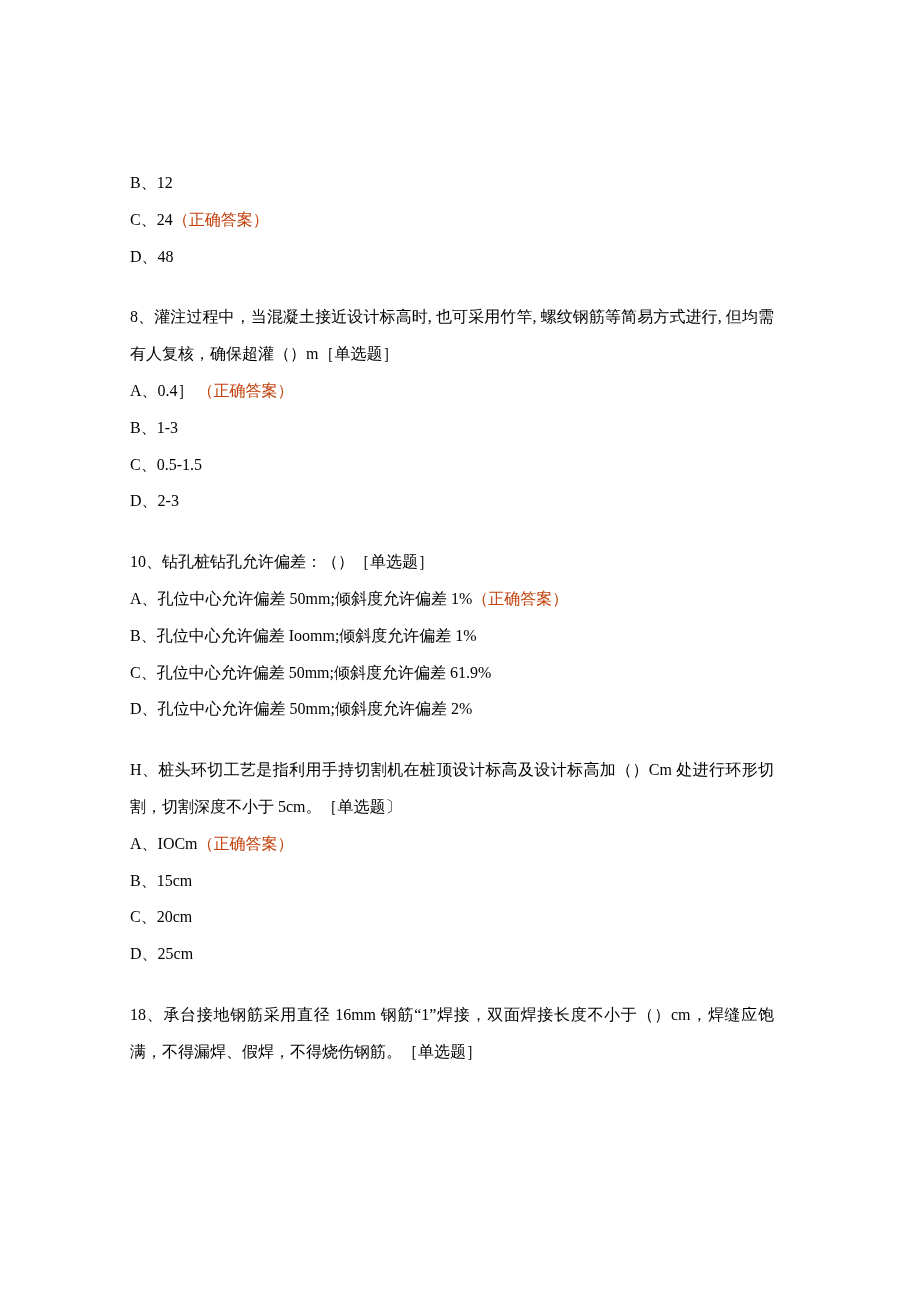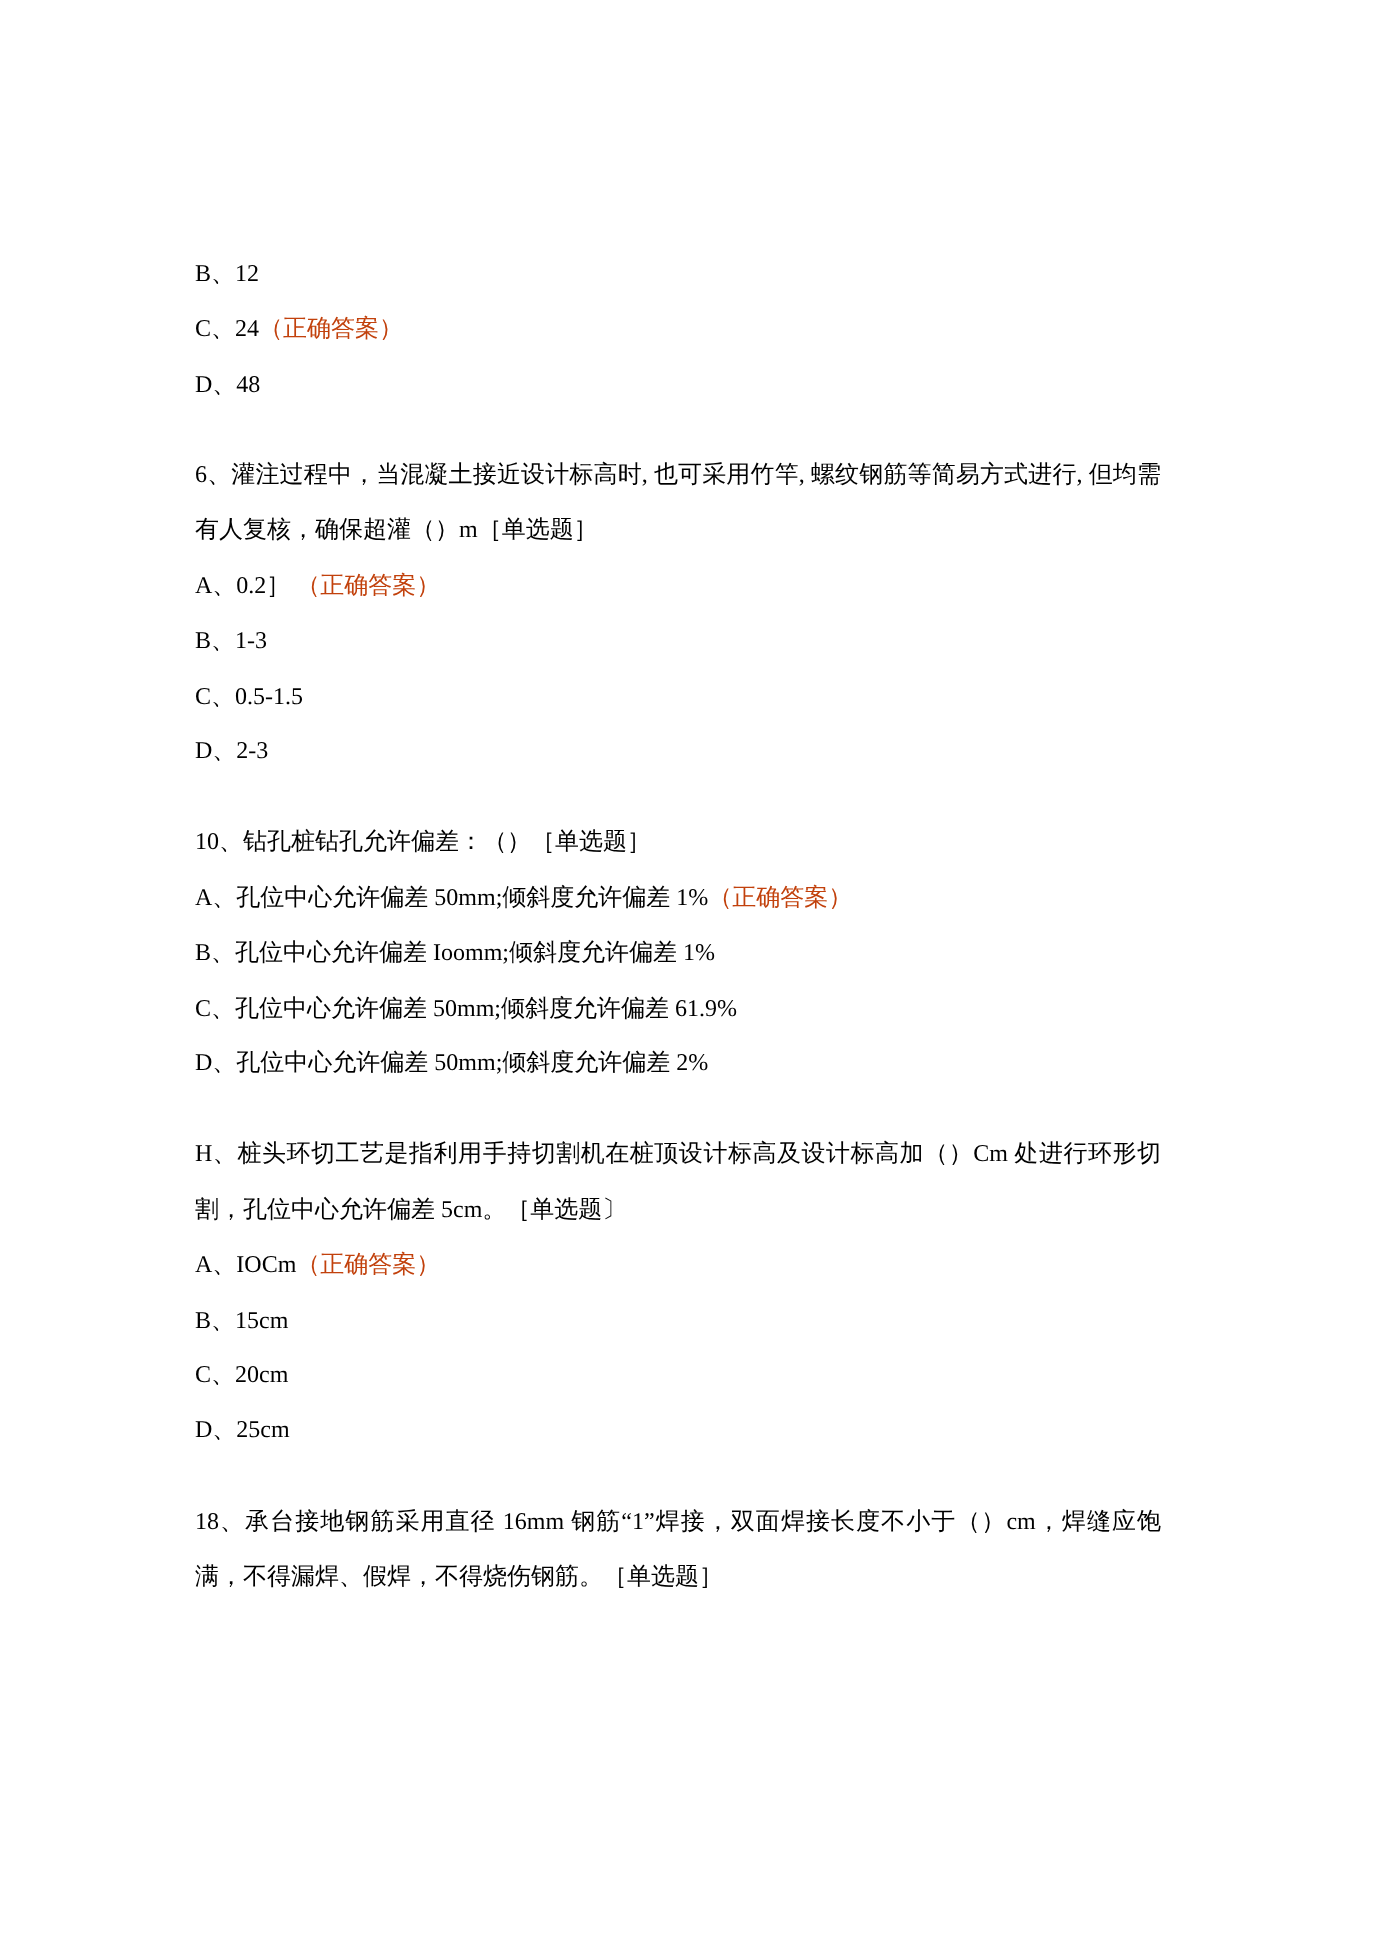--- a/index.html
+++ b/index.html
@@ -34,41 +34,41 @@
 
   <div class="block">
     <div class="line">B、12</div>
     <div class="line">
       <span>C、24</span><span class="correct">（正确答案）</span>
     </div>
     <div class="line">D、48</div>
   </div>
 
   <div class="block">
-    <div class="line">6、灌注过程中，当混凝土接近设计标高时, 也可采用竹竿, 螺纹钢筋等简易方式进行, 但均需有人复核，确保超灌（）m［单选题］</div>
+    <div class="line">8、灌注过程中，当混凝土接近设计标高时, 也可采用竹竿, 螺纹钢筋等简易方式进行, 但均需有人复核，确保超灌（）m［单选题］</div>
     <div class="line">
-      <span>A、0.2］</span> <span class="correct">（正确答案）</span>
+      <span>A、0.4］</span> <span class="correct">（正确答案）</span>
     </div>
     <div class="line">B、1-3</div>
     <div class="line">C、0.5-1.5</div>
     <div class="line">D、2-3</div>
   </div>
 
   <div class="block">
     <div class="line">10、钻孔桩钻孔允许偏差：（）［单选题］</div>
     <div class="line">
       <span>A、孔位中心允许偏差 50mm;倾斜度允许偏差 1%</span><span class="correct">（正确答案）</span>
     </div>
     <div class="line">B、孔位中心允许偏差 Ioomm;倾斜度允许偏差 1%</div>
     <div class="line">C、孔位中心允许偏差 50mm;倾斜度允许偏差 61.9%</div>
     <div class="line">D、孔位中心允许偏差 50mm;倾斜度允许偏差 2%</div>
   </div>
 
   <div class="block">
-    <div class="line">H、桩头环切工艺是指利用手持切割机在桩顶设计标高及设计标高加（）Cm 处进行环形切割，孔位中心允许偏差 5cm。［单选题〕</div>
+    <div class="line">H、桩头环切工艺是指利用手持切割机在桩顶设计标高及设计标高加（）Cm 处进行环形切割，切割深度不小于 5cm。［单选题〕</div>
     <div class="line">
       <span>A、IOCm</span><span class="correct">（正确答案）</span>
     </div>
     <div class="line">B、15cm</div>
     <div class="line">C、20cm</div>
     <div class="line">D、25cm</div>
   </div>
 
   <div class="block">
     <div class="line">18、承台接地钢筋采用直径 16mm 钢筋“1”焊接，双面焊接长度不小于（）cm，焊缝应饱满，不得漏焊、假焊，不得烧伤钢筋。［单选题］</div>

